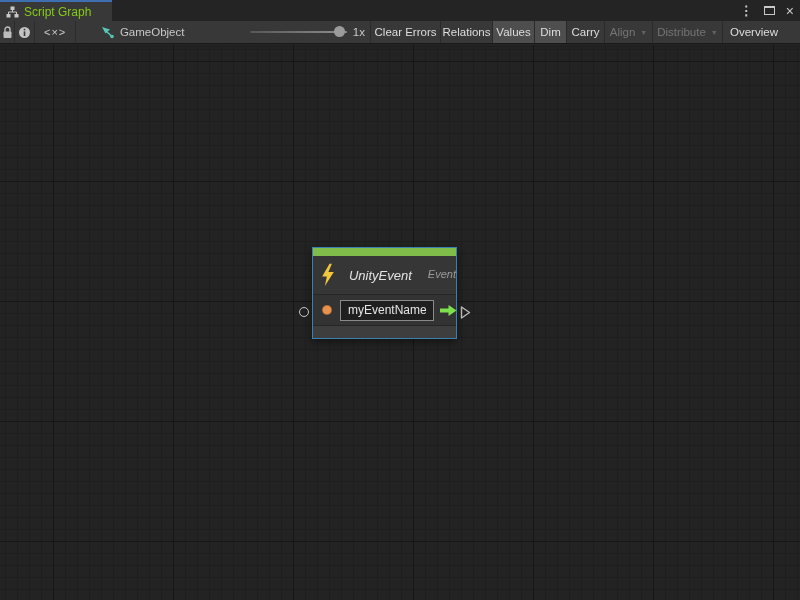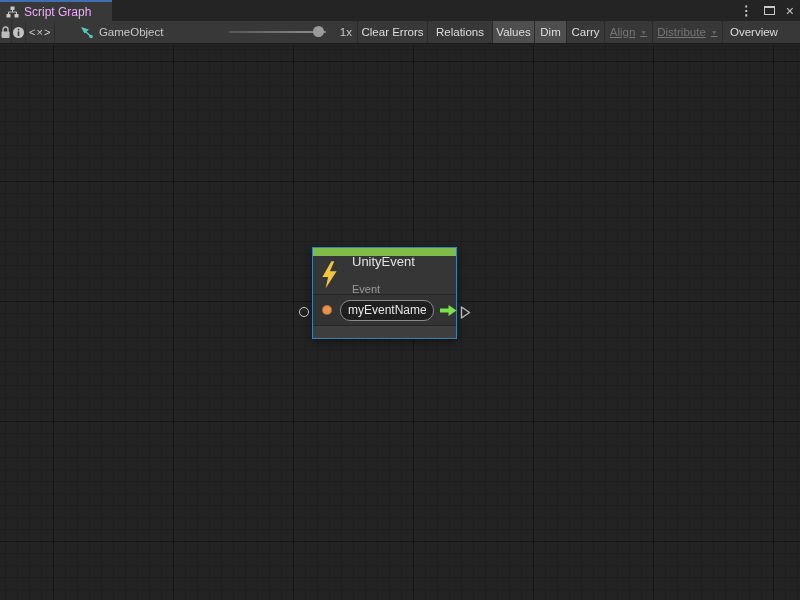--- a/index.html
+++ b/index.html
@@ -15,21 +15,21 @@
   .titlebar {
     height: 21px; background: #242424;
     display: flex; align-items: stretch; position: relative;
   }
   .tab {
     width: 112px; background: #383838;
     border-top: 2px solid #3e6fb0;
     display: flex; align-items: center; gap: 5px;
     padding-left: 6px; cursor: default;
   }
-  .tab-label { font-size: 12px; color: #f0abfc; white-space: nowrap; }
+  .tab-label { font-size: 12px; color: #84cc16; white-space: nowrap; }
   .win-controls {
     position: absolute; right: 6px; top: 0; height: 21px;
     display: flex; align-items: center; gap: 11px; color: #c8c8c8;
   }
   .menu-dots { font-size: 13px; font-weight: bold; letter-spacing: 0; line-height: 1; cursor: pointer; }
   .max-box { width: 11px; height: 9px; border: 1px solid #c8c8c8; border-top-width: 2px; cursor: pointer; }
   .close-x { font-size: 14px; line-height: 1; cursor: pointer; }
 
   
   .toolbar {
@@ -50,32 +50,32 @@
   .zoom-slider { position: relative; width: 97px; height: 22px; margin-left: 5px; cursor: pointer; }
   .zoom-track {
     position: absolute; left: 0; right: 0; top: 10px; height: 2px;
     background: linear-gradient(to right, #565656, #8f8f8f);
     border-radius: 1px;
   }
   .zoom-handle {
     position: absolute; left: 84px; top: 5px; width: 11px; height: 11px;
     border-radius: 50%; background: #9b9b9b; cursor: grab;
   }
-  .zoom-value { margin-left: 14px; margin-right: 5px; color: #c8c8c8; }
+  .zoom-value { margin-left: 6px; margin-right: 5px; color: #c8c8c8; }
 
   .tb-btn {
     display: flex; align-items: center; justify-content: center;
     border-left: 1px solid #2a2a2a;
     color: #dedede; cursor: pointer; flex: none;
   }
   .tb-btn.active { background: #4e4e4e; }
-  .tb-btn.disabled { color: #757575; cursor: default; text-decoration: underline; }
+  .tb-btn.disabled { color: #757575; cursor: default; }
   .dd { font-size: 7px; margin-left: 5px; color: #8a8a8a; }
   .tb-btn.disabled .dd { color: #636363; }
-  .w-clear { width: 70px; } .w-rel { width: 65px; } .w-val { width: 42px; }
+  .w-clear { width: 70px; } .w-rel { width: 52px; } .w-val { width: 42px; }
   .w-dim { width: 32px; } .w-carry { width: 38px; } .w-align { width: 48px; }
   .w-dist { width: 70px; } .w-ovw { width: 78px; justify-content: flex-start; padding-left: 7px; }
 
   
   .canvas {
     position: absolute; left: 0; top: 45px; width: 800px; height: 555px;
     background-color: #232323;
     background-image:
       repeating-linear-gradient(to right, #161616 0 1px, transparent 1px 120px),
       repeating-linear-gradient(to bottom, #161616 0 1px, transparent 1px 120px),
@@ -93,36 +93,36 @@
     display: flex; flex-direction: column;
     box-shadow: 0 3px 8px rgba(0,0,0,0.45);
     cursor: grab;
   }
   .node-accent { height: 8px; background: #80bc4a; flex: none; }
   .node-header {
     height: 39px; background: #363636; flex: none;
     display: flex; align-items: center; padding-left: 8px;
     border-bottom: 1px solid #252525;
   }
-  .node-titles { margin-left: 14px; display: flex; flex-direction: column; gap: 16px; }
+  .node-titles { margin-left: 14px; display: flex; gap: 16px; font-style: italic; }
   .node-title { font-size: 13px; color: #e2e2e2; line-height: 1; }
   .node-subtitle { font-size: 11px; color: #9b9b9b; line-height: 1; }
   .node-row {
     height: 31px; background: #333333; flex: none;
     display: flex; align-items: center;
     border-bottom: 1px solid #252525;
   }
   .port-value {
     width: 10px; height: 10px; border-radius: 50%;
     background: #e8924e; border: 1px solid rgba(0,0,0,0.25);
     margin-left: 9px; flex: none; cursor: crosshair;
   }
   .event-name-input {
     margin-left: 8px; width: 94px; height: 21px;
-    background: #1f1f1f; border: 1px solid #8a8a8a; border-radius: 10px;
+    background: #1f1f1f; border: 1px solid #8a8a8a; border-radius: 0;
     color: #e6e6e6; font-size: 12px; font-family: "Liberation Sans", sans-serif;
     padding: 0 7px; outline: none; flex: none;
   }
   .flow-arrow { margin-left: 6px; flex: none; }
   .node-footer { flex: 1; background: #3e3e3e; }
 
   .port-left {
     position: absolute; left: 299px; top: 262px;
     width: 10px; height: 10px; border-radius: 50%;
     border: 1.5px solid #c9c9c9; background: transparent; cursor: crosshair;

